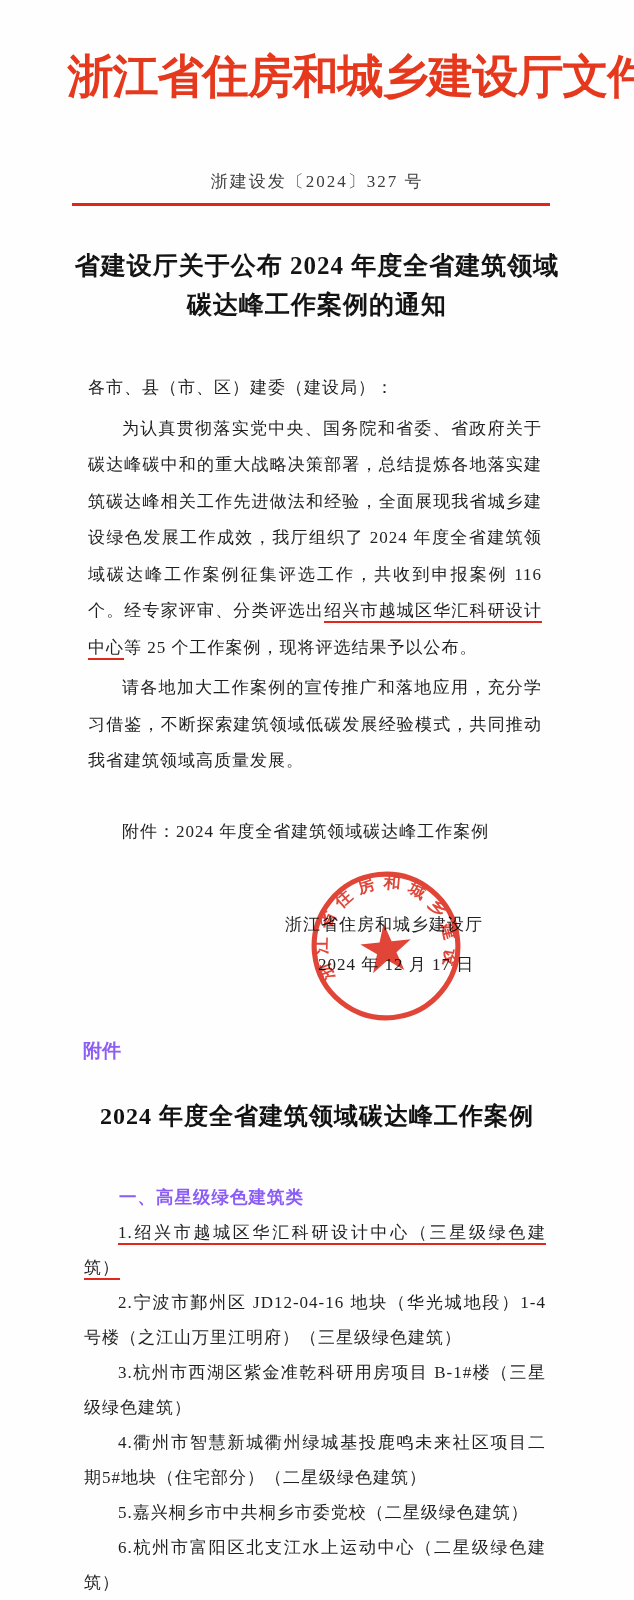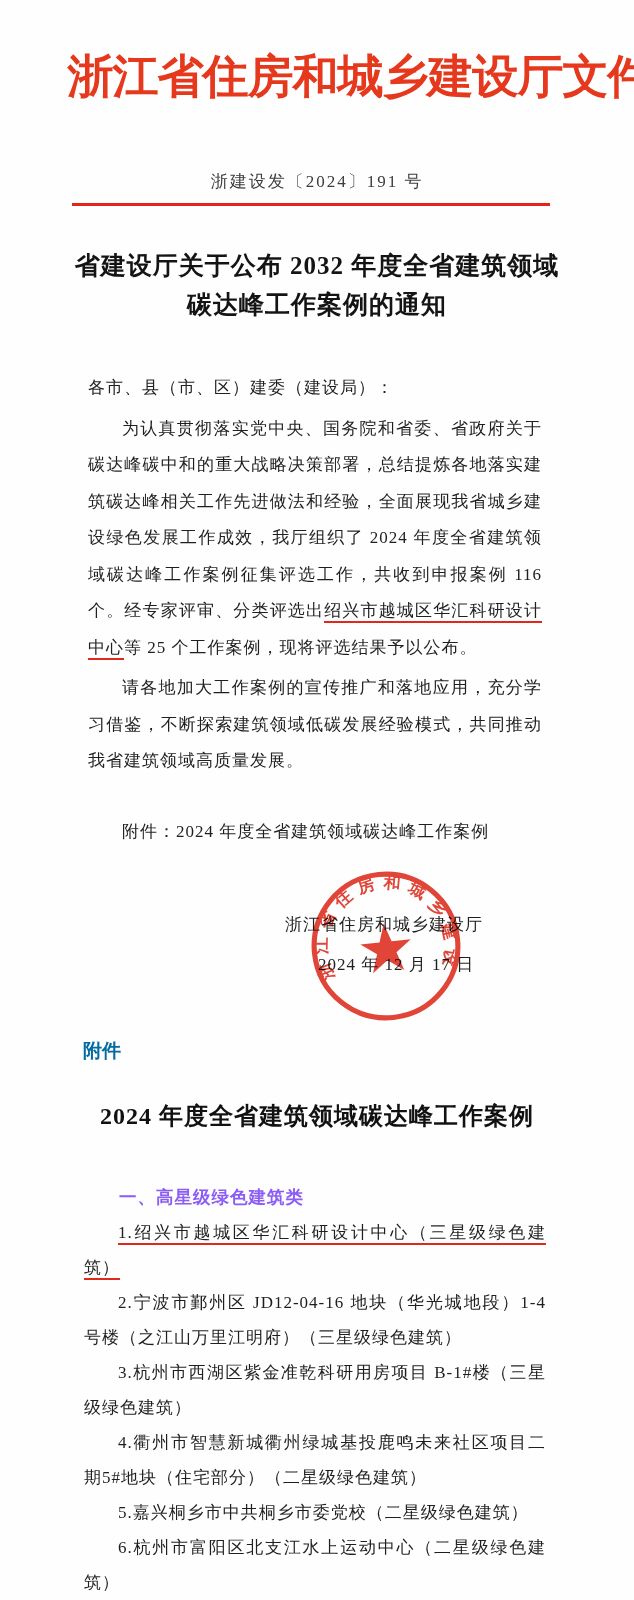--- a/index.html
+++ b/index.html
@@ -58,21 +58,21 @@
   }
   .seal{
     position:absolute;top:868px;left:308px;width:156px;height:156px;
     z-index:2;opacity:.88;mix-blend-mode:multiply;
     transform:rotate(-6deg);
   }
   
   .att-label{
     position:absolute;top:1038px;left:83px;
     font-family:"Liberation Sans","DejaVu Sans",sans-serif;
-    font-size:19px;font-weight:bold;color:#0369a1;
+    font-size:19px;font-weight:bold;color:#8b5cf6;
   }
   .att-title{
     position:absolute;top:1100px;left:0;width:100%;
     text-align:center;font-size:24px;font-weight:bold;letter-spacing:1px;
     color:#111;
   }
   .att-body{
     position:absolute;top:1180px;left:84px;width:462px;
     font-size:17px;line-height:35px;letter-spacing:1px;text-align:justify;
   }
@@ -81,25 +81,25 @@
     font-family:"Liberation Sans","DejaVu Sans",sans-serif;
     font-weight:bold;font-size:17.5px;color:#8b5cf6;
   }
 </style>
 </head>
 <body>
 
 <div class="page">
 
   <div class="doc-header">浙江省住房和城乡建设厅文件</div>
-  <div class="doc-number">浙建设发〔2024〕191 号</div>
+  <div class="doc-number">浙建设发〔2024〕327 号</div>
   <div class="red-rule"></div>
 
   <div class="notice-title">
-    <div>省建设厅关于公布 2032 年度全省建筑领域</div>
+    <div>省建设厅关于公布 2024 年度全省建筑领域</div>
     <div>碳达峰工作案例的通知</div>
   </div>
 
   <div class="body-content">
     <p class="salutation">各市、县（市、区）建委（建设局）：</p>
     <p><span>为认真贯彻落实党中央、国务院和省委、省政府关于碳达峰碳中和的重大战略决策部署，总结提炼各地落实建筑碳达峰相关工作先进做法和经验，全面展现我省城乡建设绿色发展工作成效，我厅组织了 2024 年度全省建筑领域碳达峰工作案例征集评选工作，共收到申报案例 116 个。经专家评审、分类评选出</span><span class="underline-red">绍兴市越城区华汇科研设计中心</span><span>等 25 个工作案例，现将评选结果予以公布。</span></p>
     <p>请各地加大工作案例的宣传推广和落地应用，充分学习借鉴，不断探索建筑领域低碳发展经验模式，共同推动我省建筑领域高质量发展。</p>
     <p class="attachment-ref">附件：2024 年度全省建筑领域碳达峰工作案例</p>
   </div>
 

